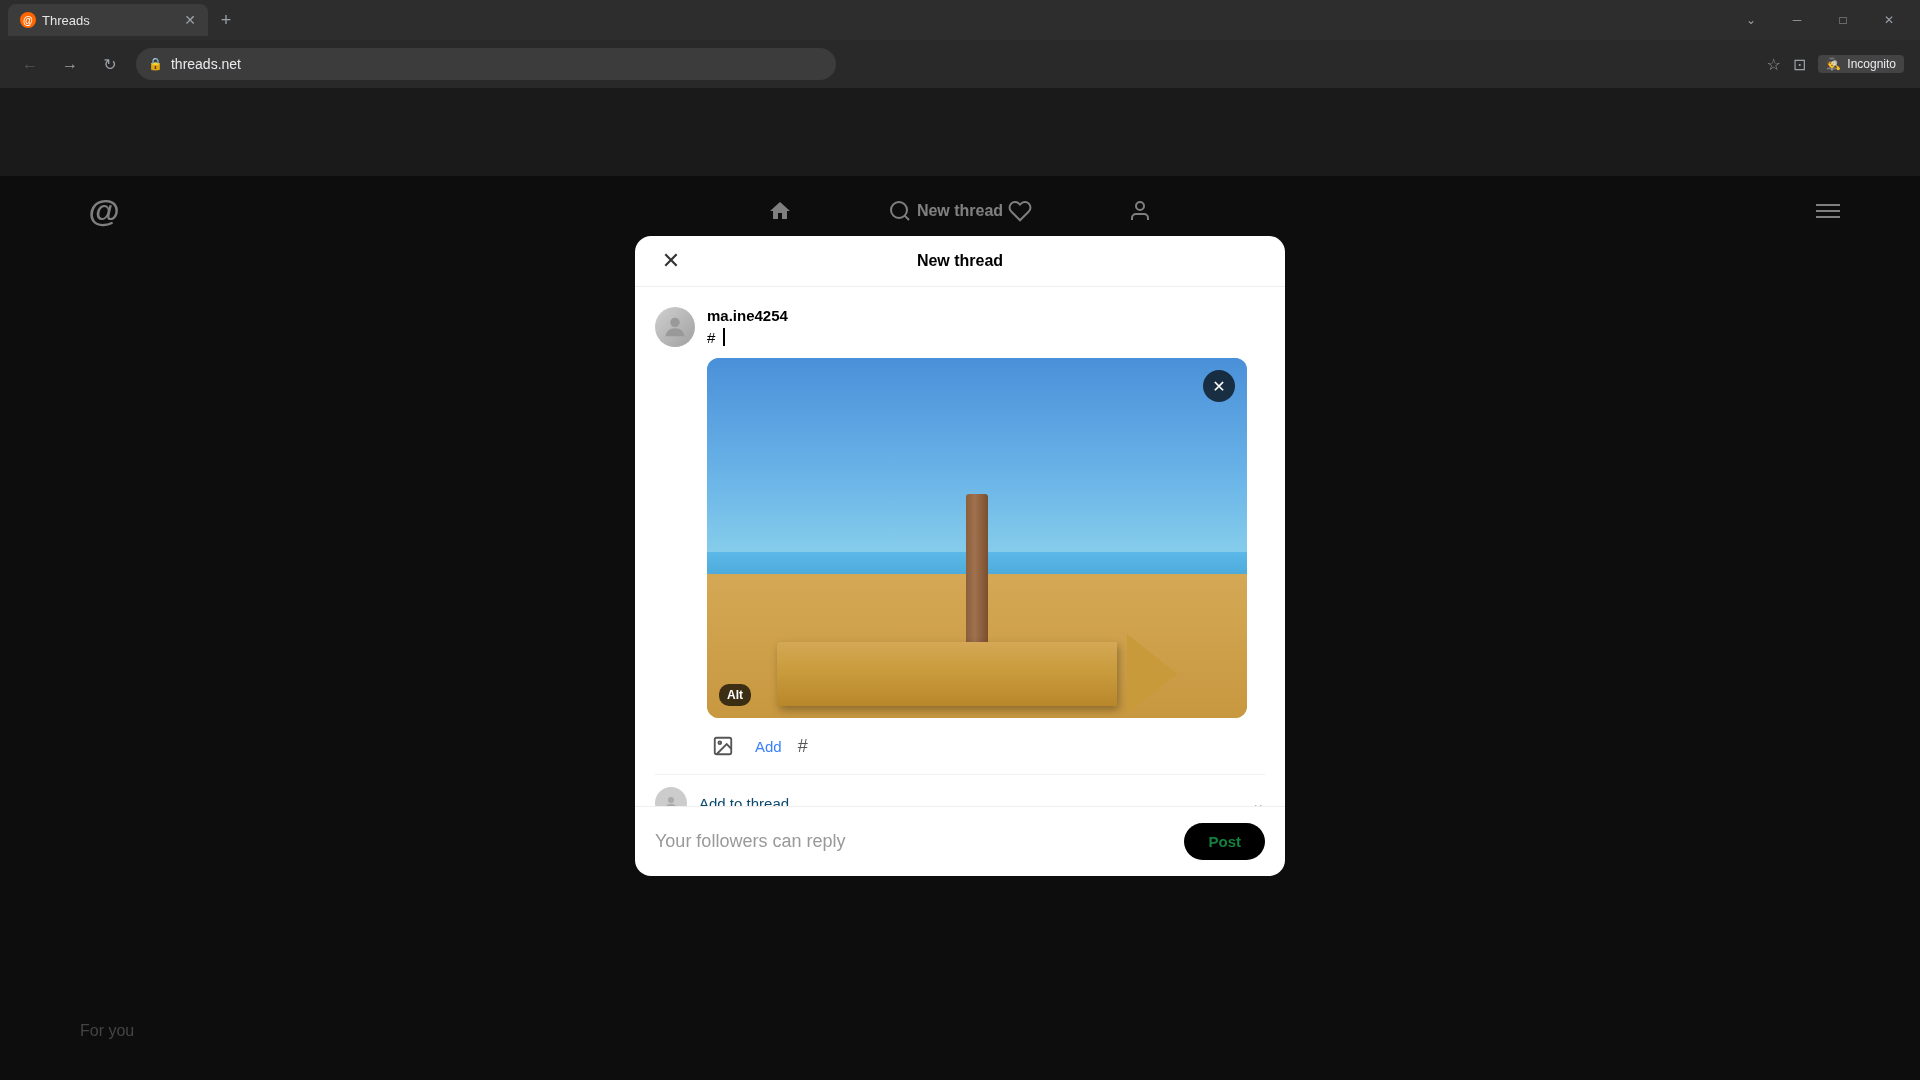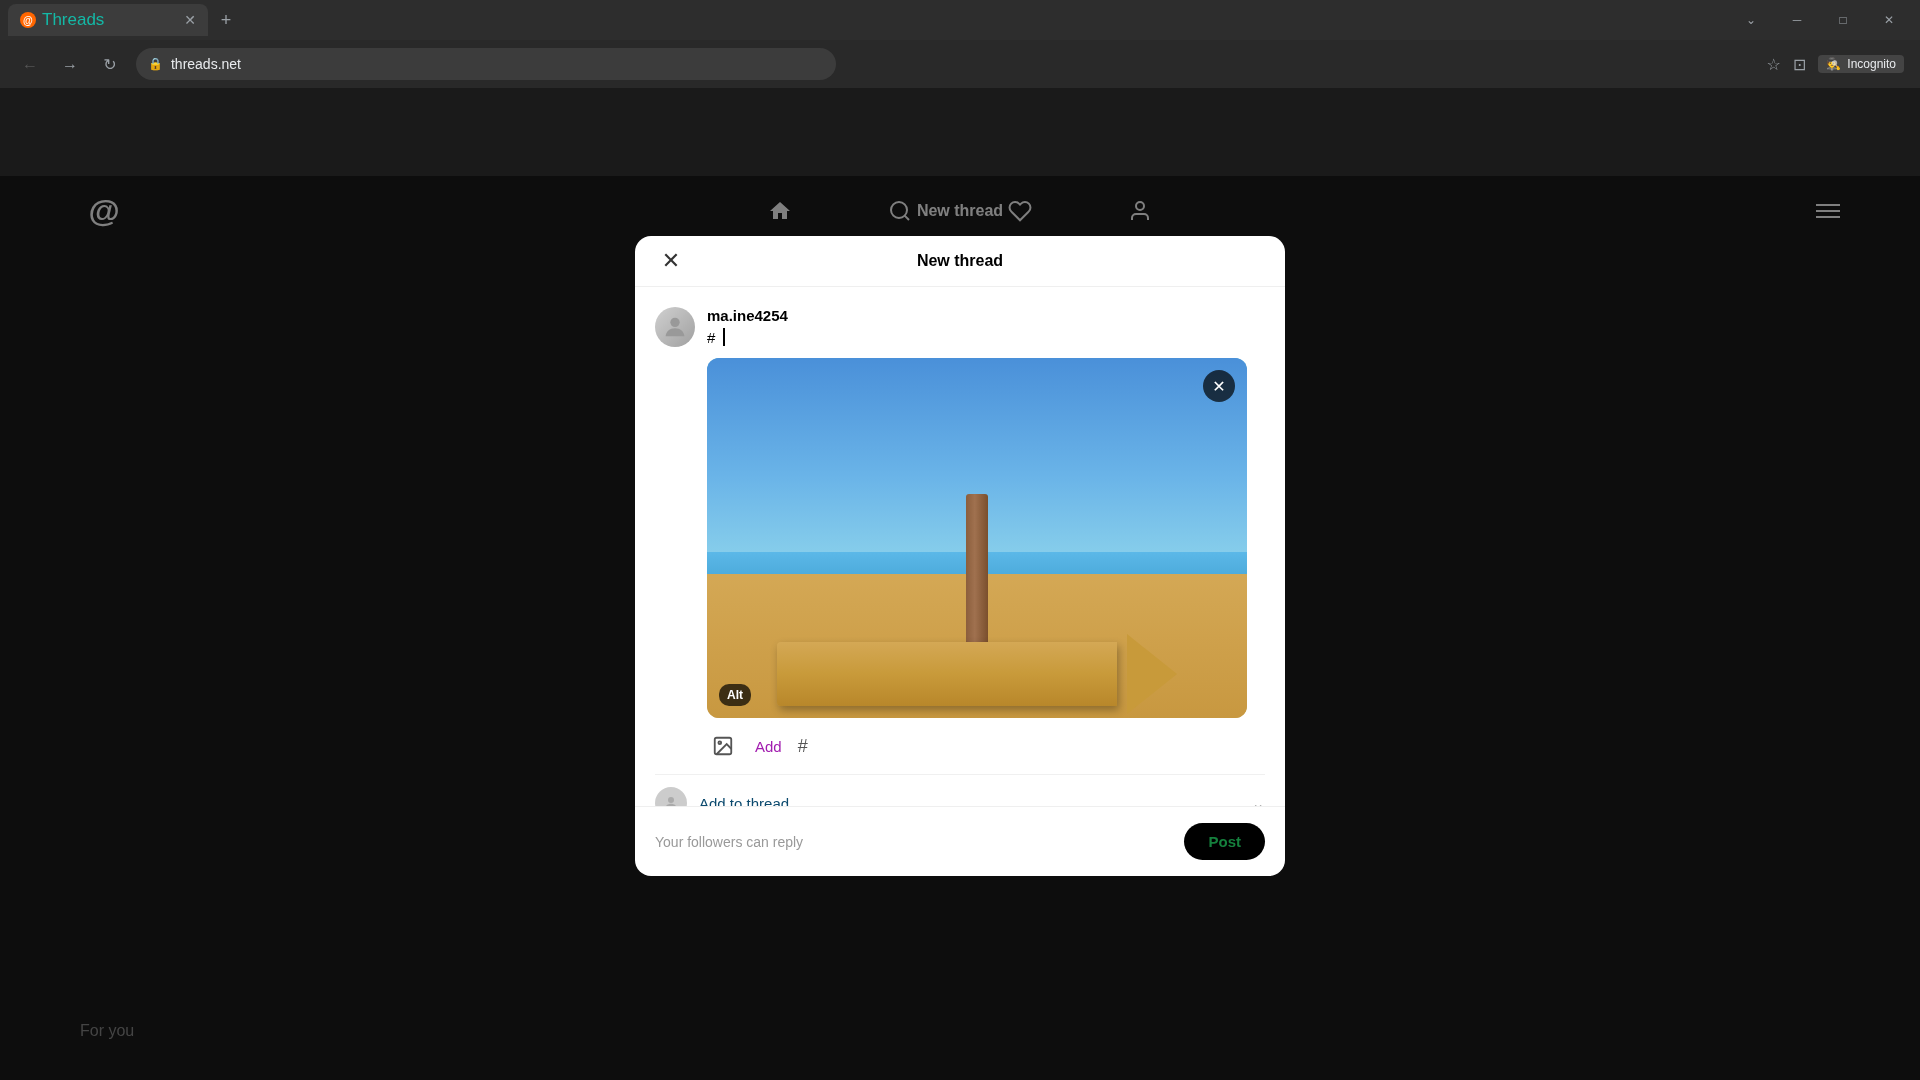--- a/index.html
+++ b/index.html
@@ -43,22 +43,22 @@
       align-items: center;
       gap: 6px;
       height: 32px;
       background: #3c3c3c;
       border-radius: 8px 8px 0 0;
       padding: 0 12px;
       min-width: 200px;
     }
 
     .tab-title {
-      color: #14b8a6;
-      font-size: 17px;
+      color: #e5e5e5;
+      font-size: 13px;
     }
 
     .tab-close {
       margin-left: auto;
       color: #9aa0a6;
       cursor: pointer;
       font-size: 14px;
     }
 
     .tab-new {
@@ -499,21 +499,21 @@
       width: 32px;
       height: 32px;
       display: flex; align-items: center; justify-content: center;
       cursor: pointer;
       color: #555;
       font-size: 18px;
     }
 
     .add-label {
       font-size: 15px;
-      color: #a21caf;
+      color: #3b82f6;
     }
 
     .hash-btn {
       font-size: 18px;
       color: #555;
       cursor: pointer;
     }
 
     
     .add-thread-row {
@@ -549,21 +549,21 @@
     .modal-footer {
       display: flex;
       align-items: center;
       justify-content: space-between;
       padding: 16px 20px;
       border-top: 1px solid #efefef;
     }
 
     .followers-text {
       color: #999;
-      font-size: 14px;
+      font-size: 18px;
     }
 
     .post-btn {
       background: #000;
       color: #15803d;
       border: none;
       border-radius: 20px;
       padding: 10px 24px;
       font-size: 15px;
       font-weight: 600;

